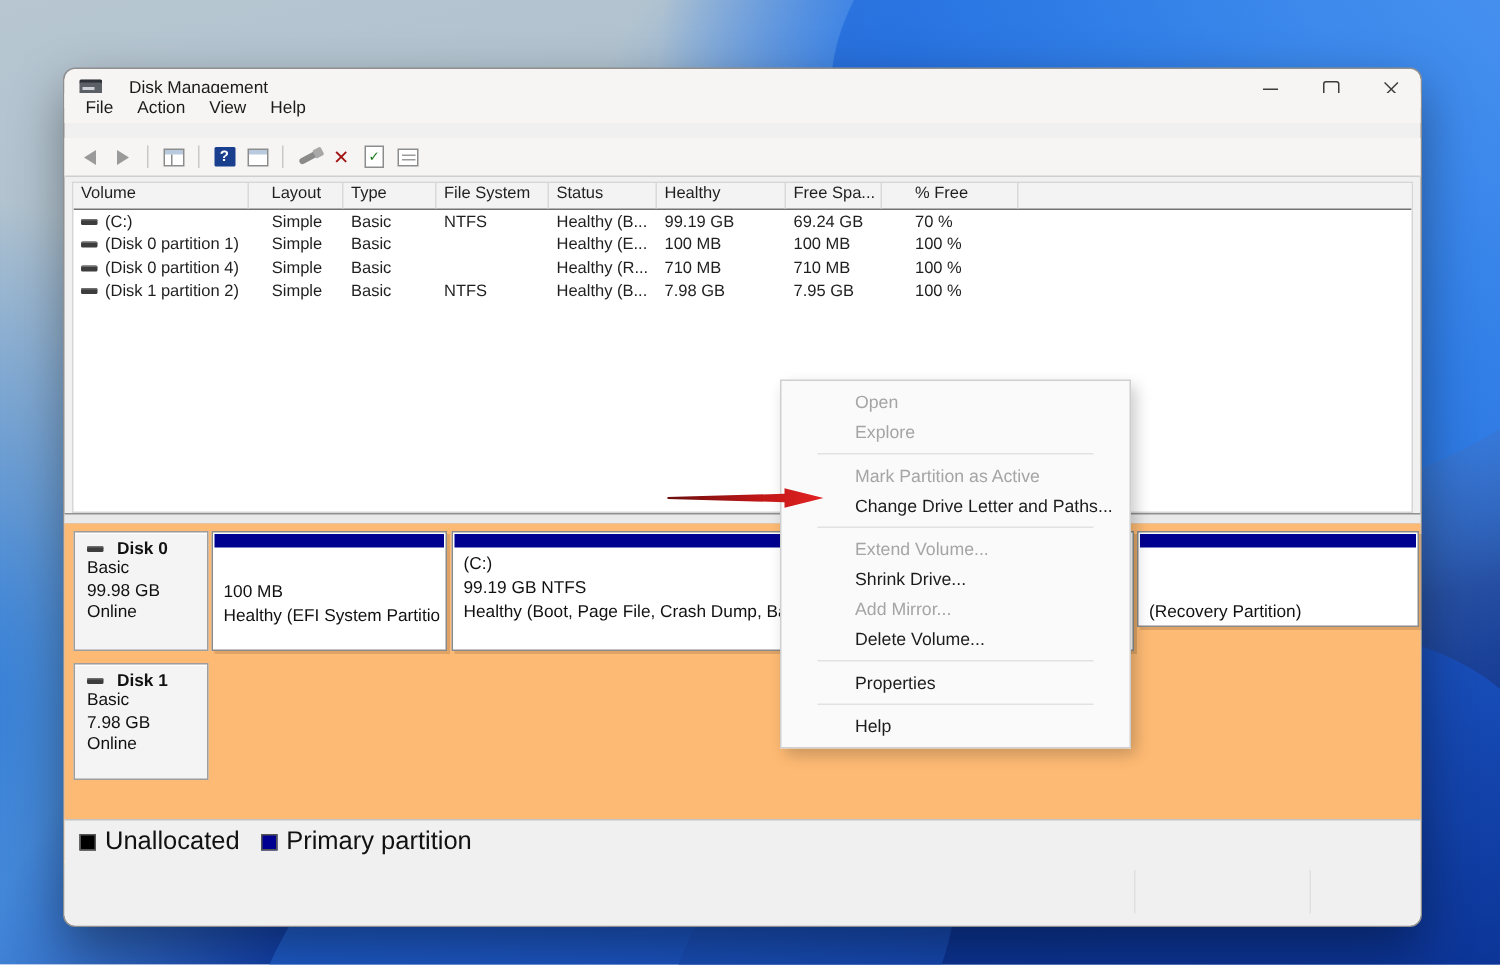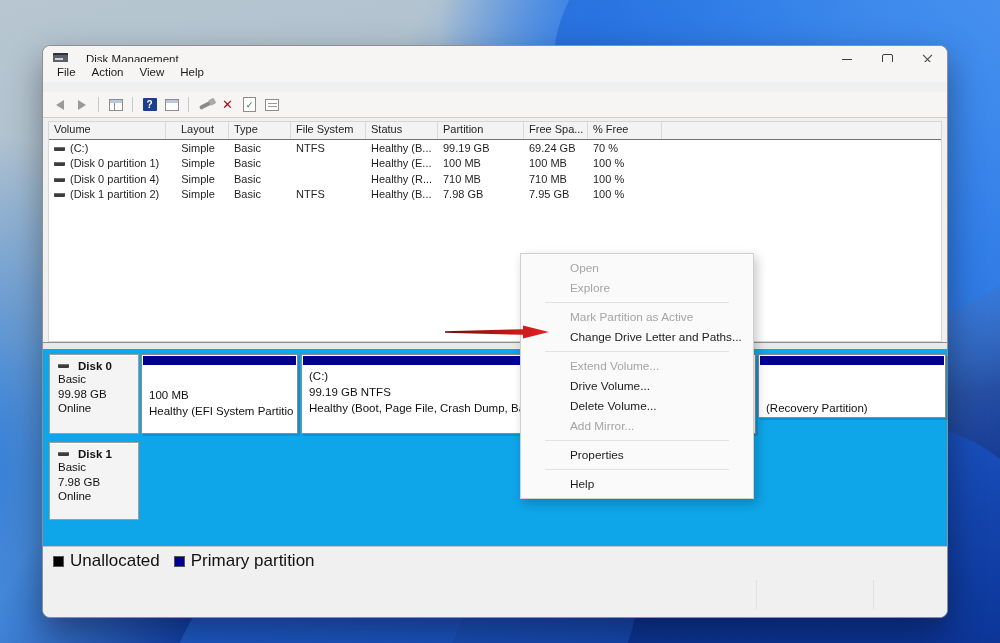--- a/index.html
+++ b/index.html
@@ -74,30 +74,30 @@
 
   
   .list{position:absolute;left:5px;right:5px;top:75px;height:221px;background:#fff;
     border:1px solid #d6d6d6;box-sizing:border-box;overflow:hidden;}
   .hdr{display:flex;height:17px;background:#f3f3f3;border-bottom:1px solid #737373;}
   .hcell{font-size:11px;color:#1f1f1f;padding:1px 4px 0 5px;border-right:1px solid #d9d9d9;
     box-sizing:border-box;white-space:nowrap;overflow:hidden;}
   .row{display:flex;height:15.5px;align-items:center;}
   .cell{font-size:11px;color:#1f1f1f;padding:0 4px 0 5px;box-sizing:border-box;white-space:nowrap;overflow:hidden;}
   .c0{width:117px;} .c1{width:63px;text-align:center;} .c2{width:62px;} .c3{width:75px;}
-  .c4{width:72px;} .c5{width:86px;} .c6{width:64px;} .c7{width:74px;} .cx{flex:1;border-right:none;}
+  .c4{width:72px;} .c5{width:86px;} .c6{width:64px;} .c7{width:74px;margin-left:17px;} .cx{flex:1;border-right:none;}
   .vol-ic{display:inline-block;width:11px;height:4px;background:#3d3d3d;border-radius:1px;
     box-shadow:inset 0 1px 0 #6e6e6e;margin-right:5px;vertical-align:middle;}
 
   
   .splitter{position:absolute;left:0;right:0;top:296px;height:6px;background:#e9e9e9;
     border-top:1px solid #8f8f8f;border-bottom:1px solid #b5b5b5;}
 
   
-  .gpane{position:absolute;left:0;top:303px;right:0;height:228px;background:#0ea5e9;}
+  .gpane{position:absolute;left:0;top:303px;right:0;height:228px;background:#fdba74;}
   .disk-label{position:absolute;width:90px;background:#f4f4f4;border:1px solid #9e9e9e;
     box-sizing:border-box;padding:5px 0 0 8px;box-shadow:inset 0 1px 0 #fff;}
   .dl-name{font-size:11.5px;font-weight:bold;color:#111;display:flex;align-items:center;gap:4px;}
   .dl-line{font-size:11.5px;color:#111;line-height:14.5px;}
   .part{position:absolute;border:1px solid #8a8a8a;background:#fff;box-sizing:border-box;}
   .part .bar{position:absolute;left:1px;right:1px;top:1px;height:9px;background:#000090;}
   .part .ptxt{position:absolute;left:7px;right:4px;font-size:11.5px;color:#111;line-height:15.5px;white-space:nowrap;overflow:hidden;}
   .part.hatch{background:
     repeating-linear-gradient(135deg,#ffffff 0px,#ffffff 5px,#cfcfcf 5px,#cfcfcf 7px);}
   .shadow-r{box-shadow:2px 2px 0 rgba(0,0,0,.12);}
@@ -186,21 +186,21 @@
       </div>
   </div>
 
   <div class="list">
     <div class="hdr">
       <div class="hcell c0">Volume</div>
       <div class="hcell c1">Layout</div>
       <div class="hcell c2">Type</div>
       <div class="hcell c3">File System</div>
       <div class="hcell c4">Status</div>
-      <div class="hcell c5">Partition</div>
+      <div class="hcell c5">Healthy</div>
       <div class="hcell c6">Free Spa...</div>
       <div class="hcell c7">% Free</div>
       <div class="hcell cx"></div>
     </div>
 
     <div class="row">
       <div class="cell c0"><span class="vol-ic"></span><span>(C:)</span></div>
       <div class="cell c1">Simple</div>
       <div class="cell c2">Basic</div>
       <div class="cell c3">NTFS</div>
@@ -303,23 +303,23 @@
 </div>
 
 <div class="ctx">
   <div class="mi disabled">Open</div>
   <div class="mi disabled">Explore</div>
   <div class="msep"></div>
   <div class="mi disabled">Mark Partition as Active</div>
   <div class="mi">Change Drive Letter and Paths...</div>
   <div class="msep"></div>
   <div class="mi disabled">Extend Volume...</div>
-  <div class="mi">Drive Volume...</div>
+  <div class="mi">Shrink Drive...</div>
+  <div class="mi disabled">Add Mirror...</div>
   <div class="mi">Delete Volume...</div>
-  <div class="mi disabled">Add Mirror...</div>
   <div class="msep"></div>
   <div class="mi">Properties</div>
   <div class="msep"></div>
   <div class="mi">Help</div>
 </div>
 
 <svg class="anno" viewBox="0 0 112 18">
   <defs>
     <linearGradient id="ag" x1="0" y1="0" x2="1" y2="0">
       <stop offset="0" stop-color="#6a0e0e"></stop>

